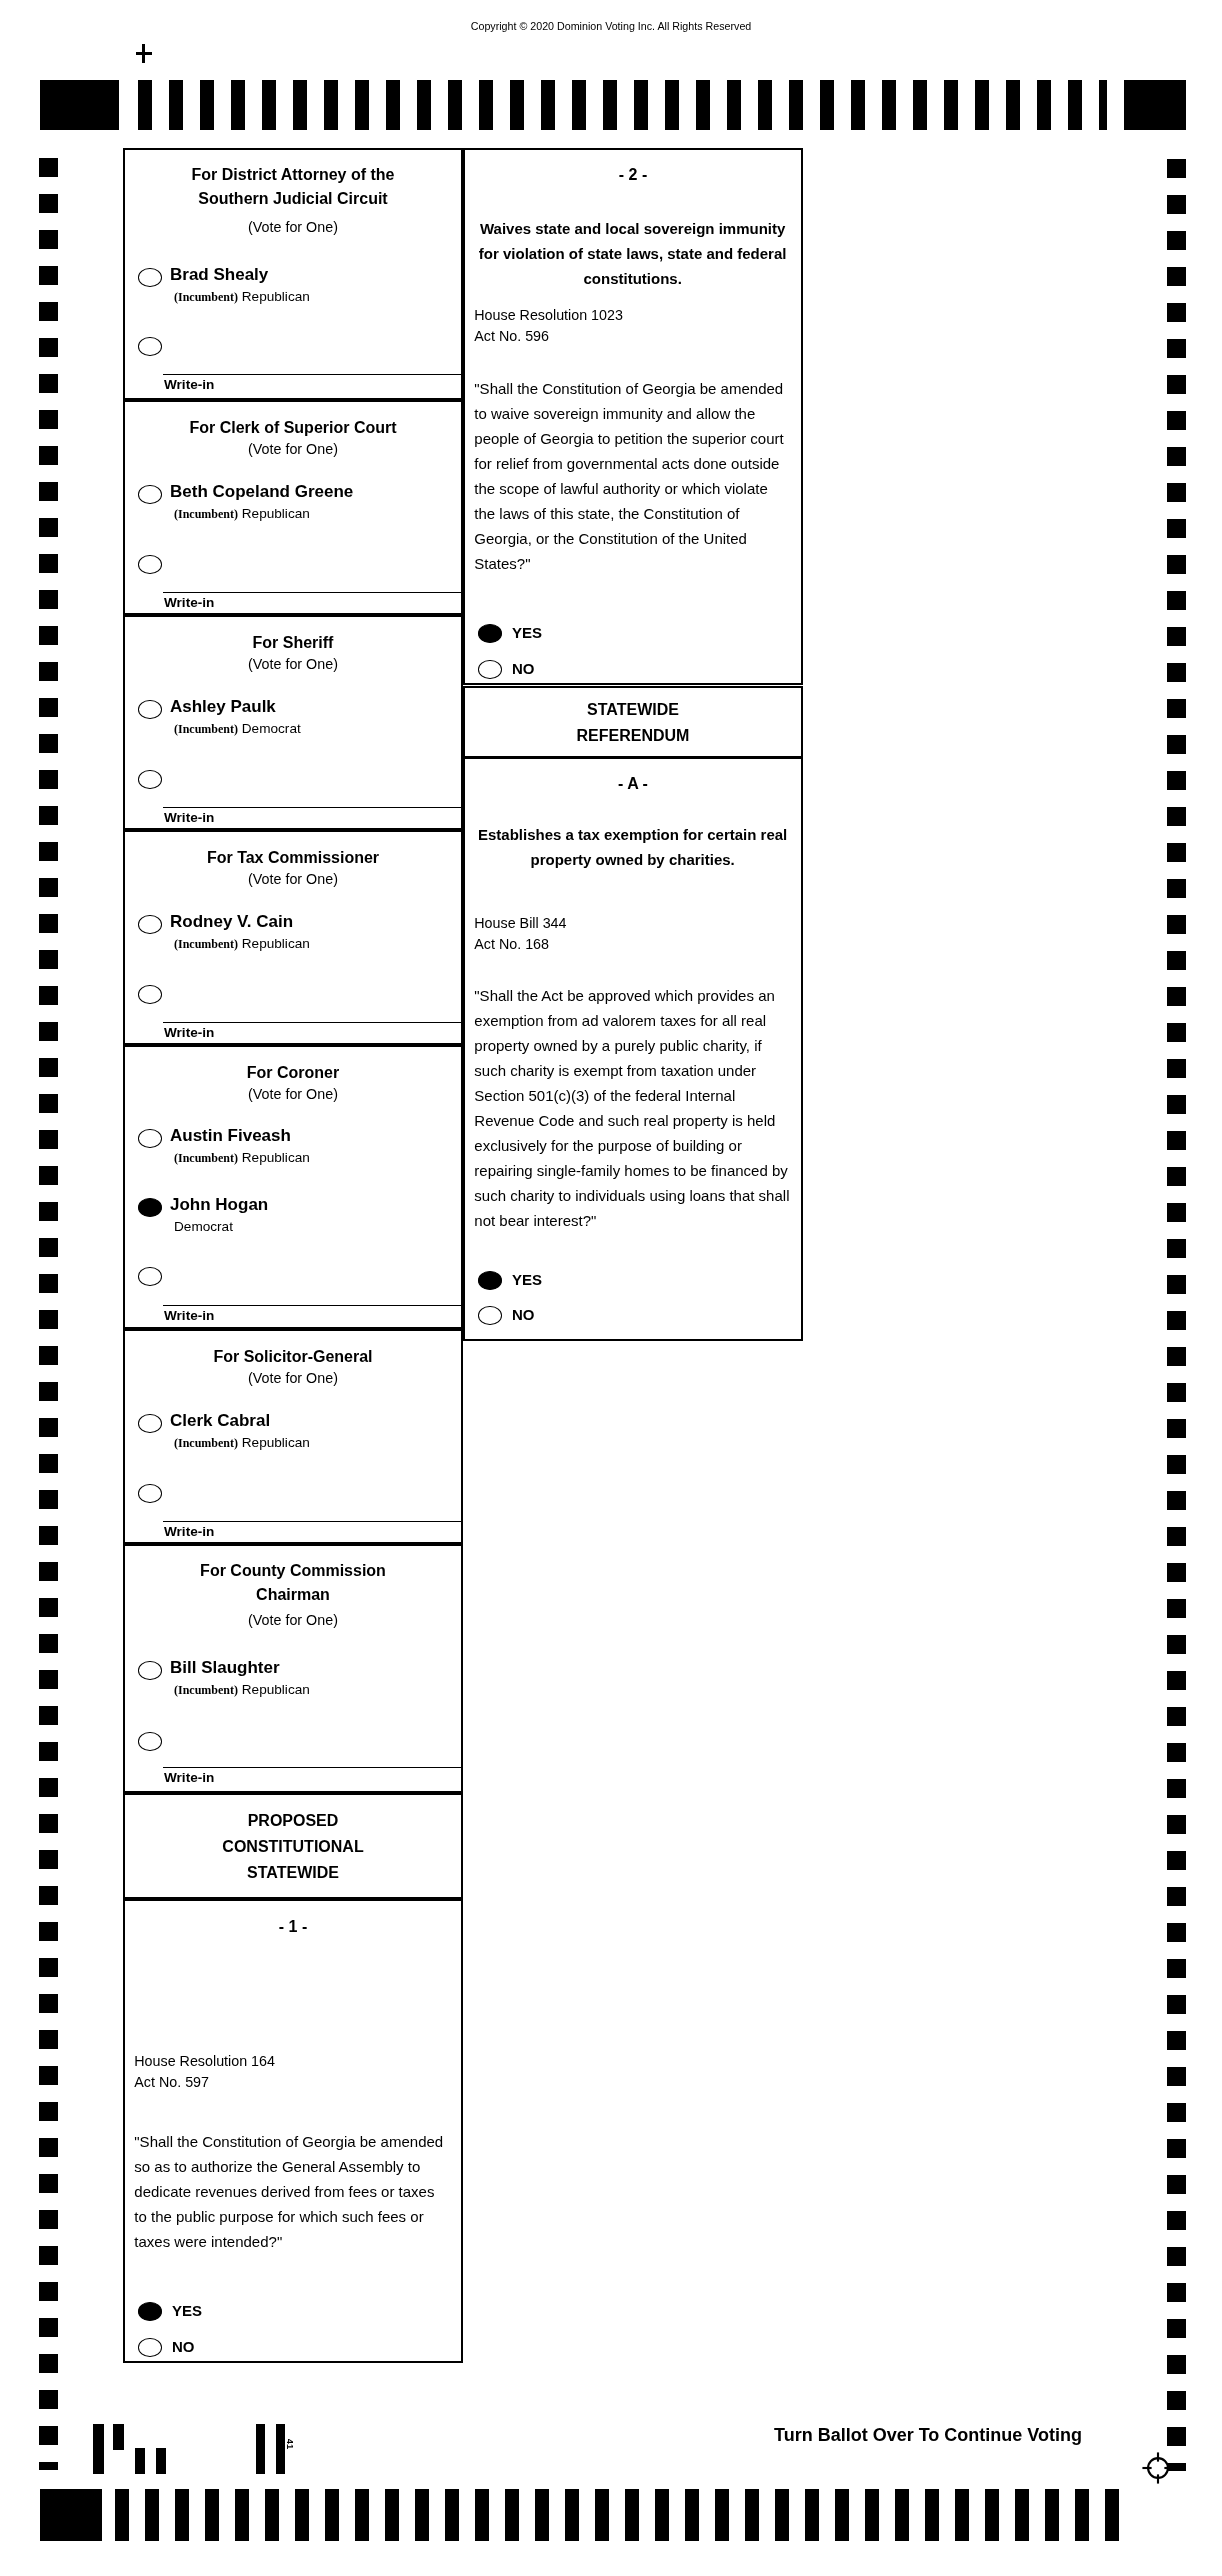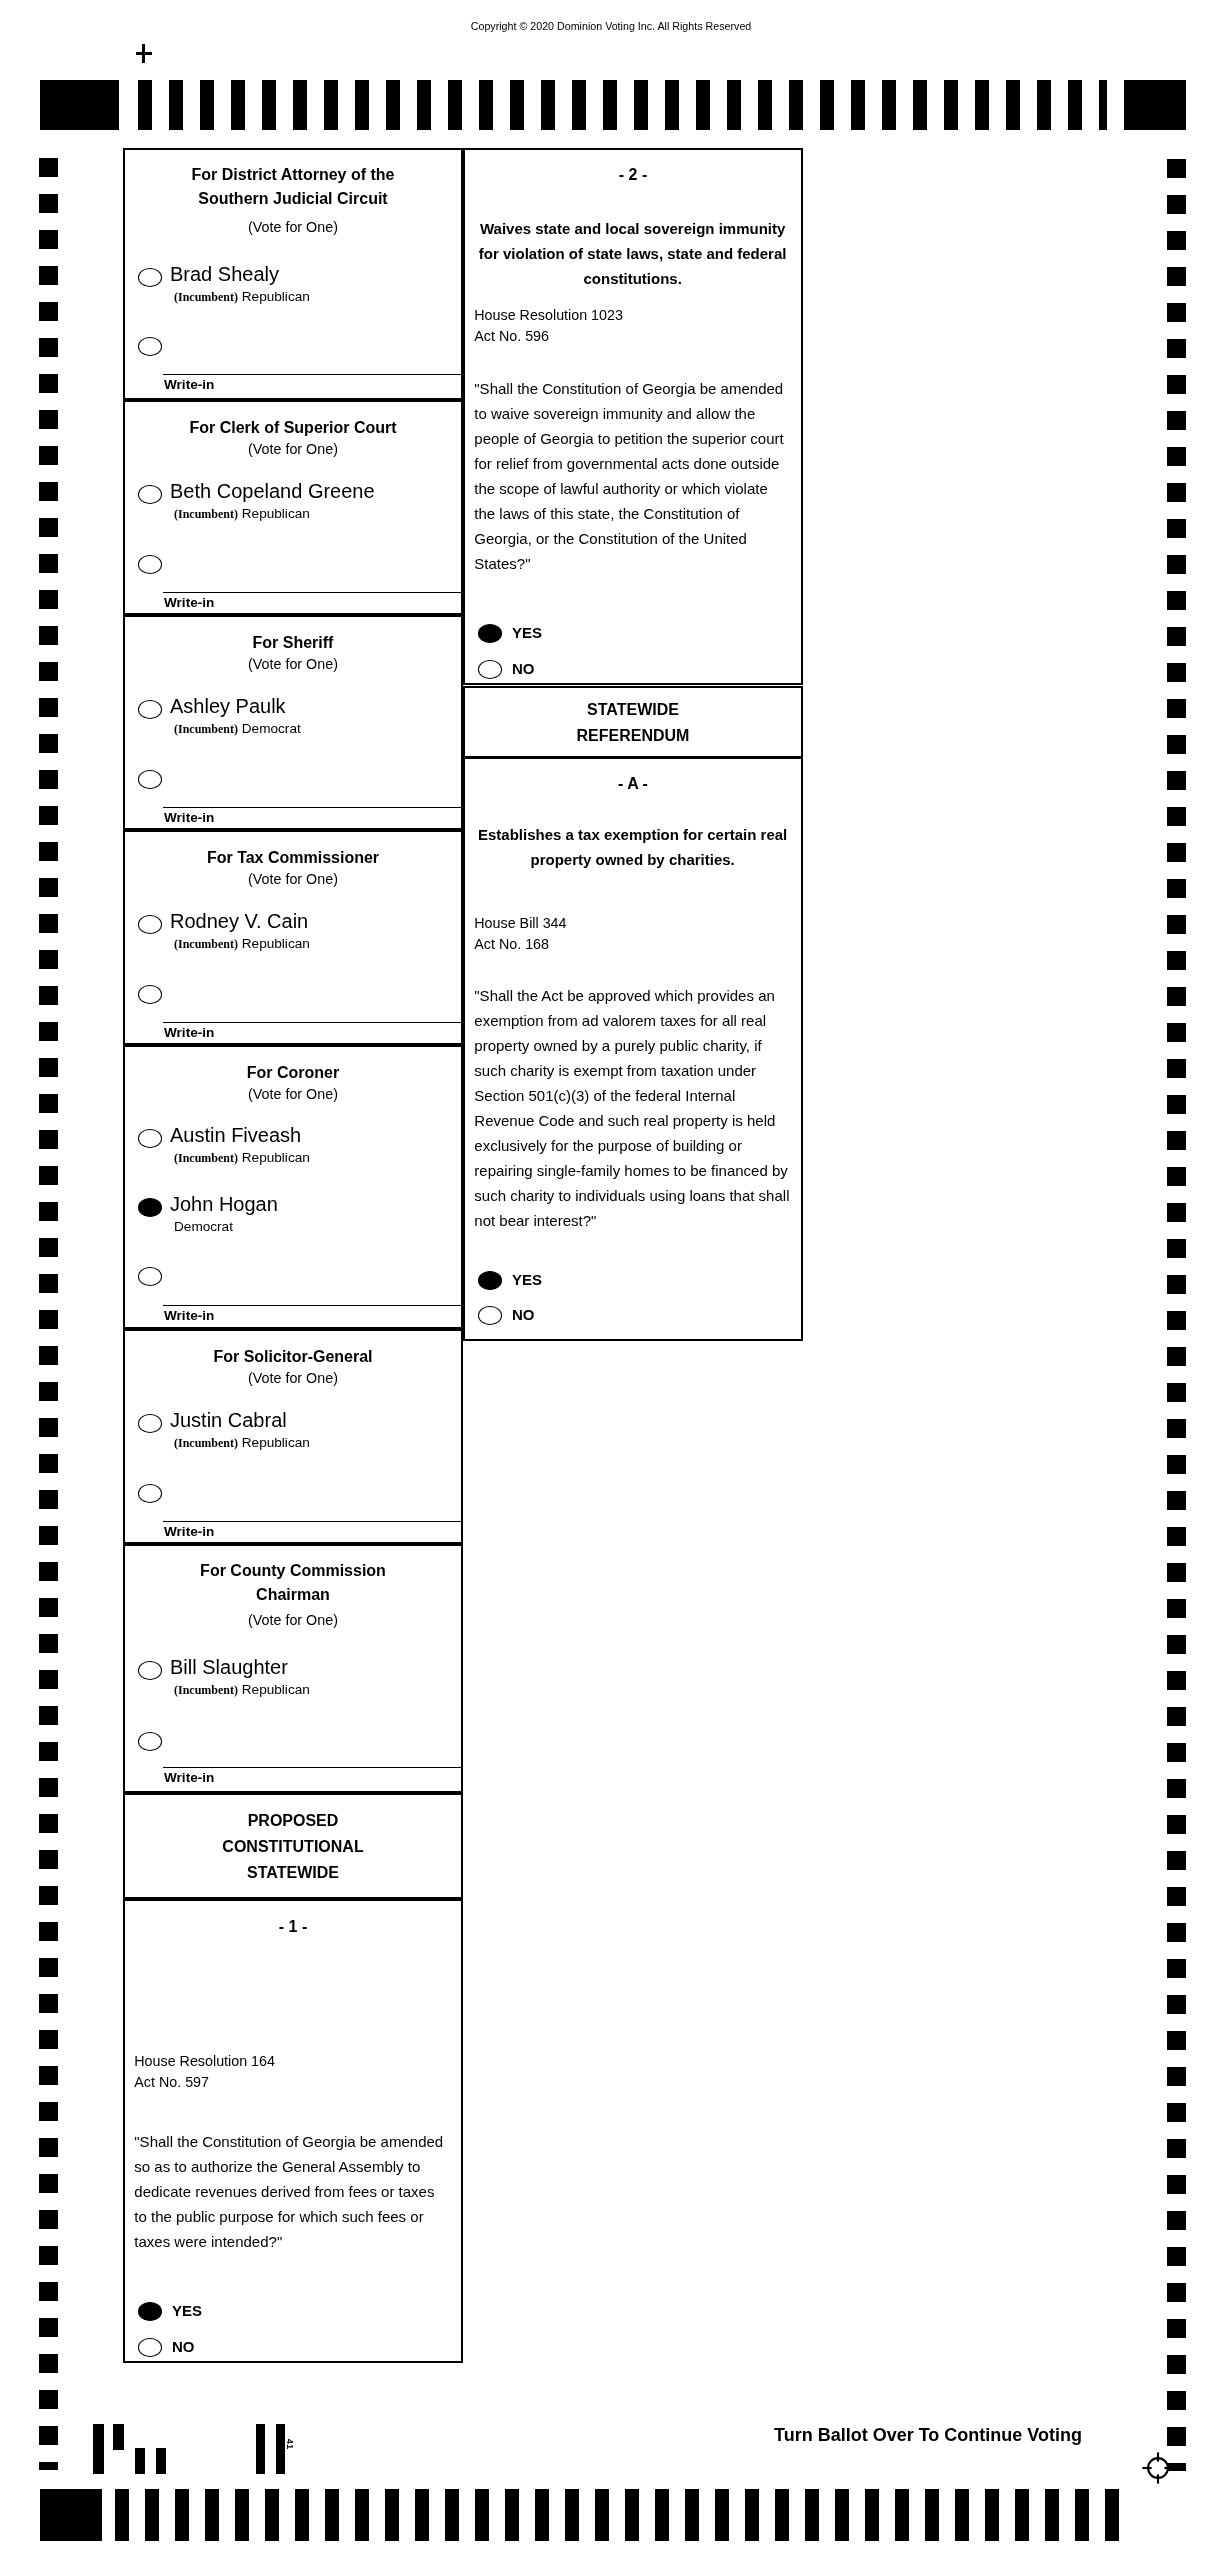--- a/index.html
+++ b/index.html
@@ -11,21 +11,21 @@
   .vmarks{position:absolute;width:19.3px;background:repeating-linear-gradient(to bottom,#000 0 19.3px,transparent 19.3px 36px);}
   
   .box{position:absolute;border:2.1px solid #000;box-sizing:border-box;background:#fff;}
   .title{position:absolute;left:0;right:0;text-align:center;font-weight:bold;font-size:16px;line-height:24px;white-space:pre-line;}
   .instr{position:absolute;left:0;right:0;text-align:center;font-size:14.3px;}
   .num{position:absolute;left:0;right:0;text-align:center;font-weight:bold;font-size:16px;}
   .oval{display:inline-block;width:21.5px;height:16.5px;border:1.4px solid #000;border-radius:50%;background:#fff;box-sizing:content-box;}
   .oval.filled{background:#000;}
   .cand{position:absolute;left:13px;right:4.3px;}
   .cand .oval{position:absolute;left:0;top:2.1px;}
-  .cand .nm{margin-left:32px;font-weight:normal;font-size:20px;line-height:17px;}
+  .cand .nm{margin-left:32px;font-weight:bold;font-size:17px;line-height:17px;}
   .cand .pt{margin-left:36px;font-size:13.6px;margin-top:5.7px;line-height:16px;}
   .cand .pt b{font-size:12px;font-family:Liberation Serif, serif;}
   .soval{position:absolute;left:13px;}
   .wline{position:absolute;left:38px;right:0;border-top:1.4px solid #000;}
   .wlabel{position:absolute;left:39px;font-weight:bold;font-size:13.6px;}
   .summary{position:absolute;left:9.3px;right:10px;font-weight:bold;font-size:15px;line-height:25px;text-align:center;}
   .refs{position:absolute;left:9.3px;right:10px;font-size:14.3px;line-height:21px;}
   .question{position:absolute;left:9.3px;right:10px;font-size:15px;line-height:25px;}
   .opt{position:absolute;left:13px;height:20px;}
   .opt .oval{position:absolute;left:0;top:0;}
@@ -122,21 +122,21 @@
     <span class="oval soval" style="top:220px"></span>
     <div class="wline" style="top:258px"></div>
     <div class="wlabel" style="top:261px">Write-in</div>
   </section>
 
   <section class="box" style="left:123px;top:1329px;width:340px;height:215px">
     <div class="title" style="top:14.3px">For Solicitor-General</div>
     <div class="instr" style="top:39px">(Vote for One)</div>
     <div class="cand" style="top:81px">
       <span class="oval"></span>
-      <div class="nm">Justin Cabral</div>
+      <div class="nm">Clerk Cabral</div>
       <div class="pt"><b>(Incumbent)</b> <span>Republican</span></div>
     </div>
     <span class="oval soval" style="top:153px"></span>
     <div class="wline" style="top:190px"></div>
     <div class="wlabel" style="top:193px">Write-in</div>
   </section>
 
   <section class="box" style="left:123px;top:1544px;width:340px;height:249px">
     <div class="title" style="top:13px">For County Commission
 Chairman</div>

